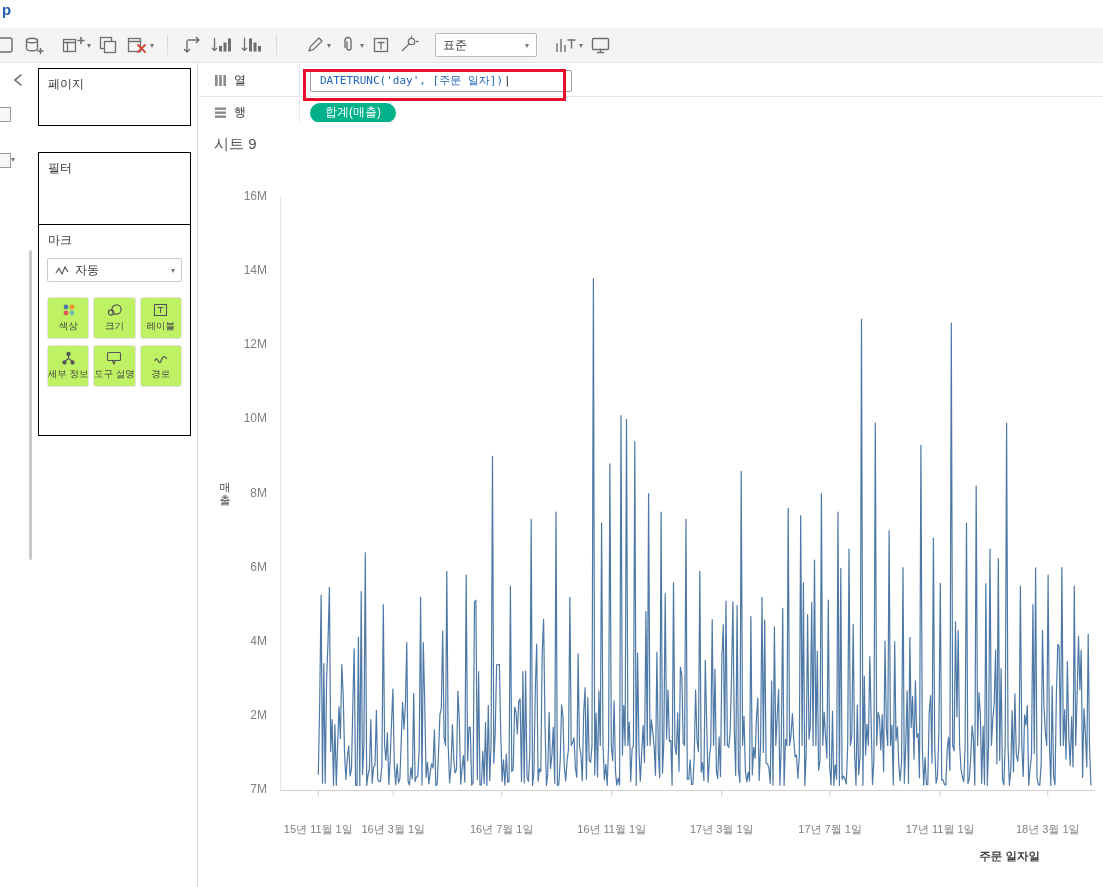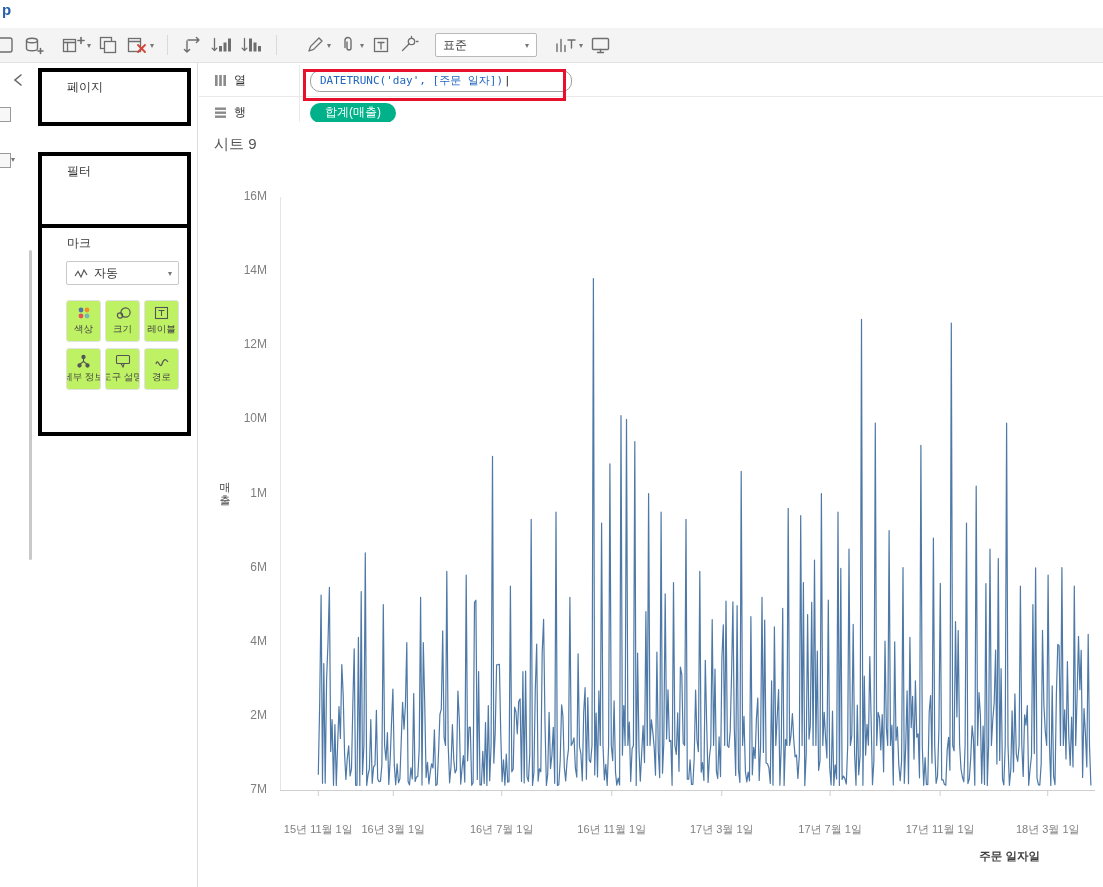--- a/index.html
+++ b/index.html
@@ -24,43 +24,43 @@
   .clipped{margin-left:-9px;}
   
   .leftstrip{position:absolute;top:63px;left:0;width:34px;bottom:0;background:#fff;}
   .collapse-btn{position:absolute;top:9px;left:10px;width:16px;height:16px;display:flex;align-items:center;justify-content:center;color:#666;}
   .clipicon{position:absolute;left:-7px;width:16px;height:13px;border:1px solid #9a9a9a;background:#f7f7f7;}
   .clip1{top:44px;}
   .clip2{top:90px;}
   .clip-caret{position:absolute;left:11px;top:92px;font-size:8px;color:#777;}
   .strip-scrollbar{position:absolute;left:29px;top:187px;width:3px;height:310px;background:#c9c9c9;border-radius:2px;}
   
-  .panel{position:absolute;left:38px;width:153px;background:#fff;border:4px solid #000000;
-    font-size:12px;color:#333;box-sizing:border-box;padding-left:16px;}
+  .panel{position:absolute;left:38px;width:153px;background:#fff;border:1px solid #000000;
+    font-size:12px;color:#333;box-sizing:border-box;}
   .panel-title{padding:7px 9px 4px 9px;}
   #panel-pages{top:68px;height:58px;}
   #panel-filters{top:136px;height:79px;margin-top:16px;}
   #panel-marks{top:224px;height:212px;}
   .marks-dd{margin:5px 8px 8px 8px;height:22px;border:1px solid #c9c9c9;border-radius:2px;background:#fff;
     display:flex;align-items:center;gap:6px;padding:0 6px;font-size:12px;color:#333;}
   .marks-dd .caret{margin-left:auto;}
   .marks-grid{display:grid;grid-template-columns:repeat(3,1fr);gap:6px 4px;padding:7px 8px;}
   .mark-btn{border:1px solid #e2e2e2;border-radius:3px;height:40px;background:#bef264;
     display:flex;flex-direction:column;align-items:center;justify-content:center;gap:3px;
     font-size:9.5px;color:#444;white-space:nowrap;overflow:hidden;}
   
   .vdiv{position:absolute;left:197px;top:63px;bottom:0;width:1px;background:#dcdcdc;}
   
   .shelf-row{position:absolute;left:199px;right:0;background:#fff;border-bottom:1px solid #e9e9e9;
     display:flex;align-items:center;height:31px;}
   #row-cols{top:65px;}
   #row-rows{top:97px;}
   .shelf-label{width:101px;height:100%;display:flex;align-items:center;gap:7px;padding-left:15px;
     font-size:12px;color:#333;border-right:1px solid #e9e9e9;box-sizing:border-box;}
-  .col-field{margin-left:10px;width:242px;height:20px;border:1px solid #9f9f9f;border-radius:10px;background:#fff;
+  .col-field{margin-left:10px;width:242px;height:20px;border:1px solid #9f9f9f;border-radius:2px;background:#fff;
     display:flex;align-items:center;padding:0 9px;font-family:"DejaVu Sans Mono",monospace;font-size:11px;
     white-space:nowrap;overflow:hidden;}
   .cursor-bar{color:#222;font-weight:normal;margin-left:1px;}
   .red-annot{position:absolute;left:303px;top:69px;width:257px;height:26px;border:3px solid #e8112d;z-index:6;pointer-events:none;}
   .rows-pill{margin-left:10px;height:20px;border-radius:10px;padding:0 15px;display:flex;align-items:center;
     font-size:12px;color:#fff;background:#00b18a;}
   
   .chart-region{position:absolute;left:199px;top:122px;width:904px;height:834px;background:#fff;}
   .sheet-title{position:absolute;left:15px;top:13px;font-size:15px;color:#545454;}
   .annotation{position:absolute;left:195px;top:46px;width:660px;text-align:center;
@@ -293,21 +293,21 @@
 <div class="red-annot" id="red-annot" style="border-color: rgb(232, 17, 45);"></div>
 
 <div class="chart-region">
   <div class="sheet-title">시트 9</div>
   <div class="y-axis-title">매출</div>
   <div id="y-ticks">
       <div class="ytick" style="top: 660px;">7M</div>
       <div class="ytick" style="top: 585.875px;">2M</div>
       <div class="ytick" style="top: 511.75px;">4M</div>
       <div class="ytick" style="top: 437.625px;">6M</div>
-      <div class="ytick" style="top: 363.5px;">1M</div>
+      <div class="ytick" style="top: 363.5px;">8M</div>
       <div class="ytick" style="top: 289.375px;">10M</div>
       <div class="ytick" style="top: 215.25px;">12M</div>
       <div class="ytick" style="top: 141.125px;">14M</div>
       <div class="ytick" style="top: 67px;">16M</div>
     </div>
   <svg id="plot-svg" width="828" height="640" viewBox="-6 0 828 640">
     <g id="axis-lines">
         <line x1="0" y1="623.5" x2="815" y2="623.5" stroke="#cfcfcf" stroke-width="1"></line>
         <line x1="0.5" y1="30" x2="0.5" y2="623" stroke="#e4e4e4" stroke-width="1"></line>
         <line x1="38.305" y1="623.5" x2="38.305" y2="629" stroke="#cfcfcf" stroke-width="1"></line>

